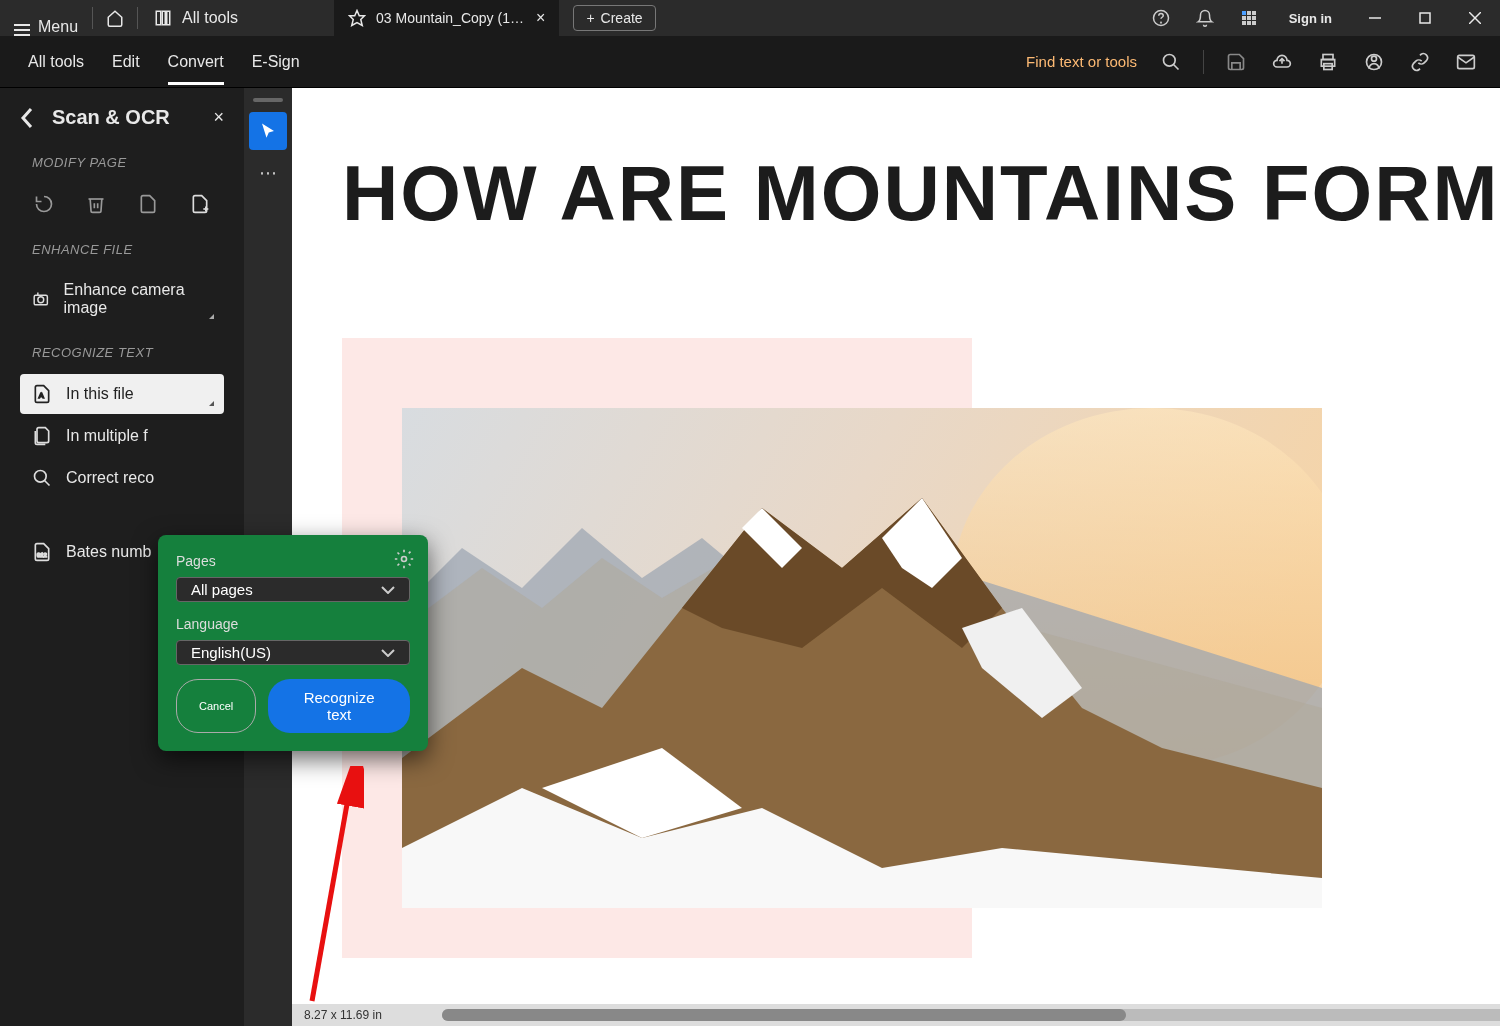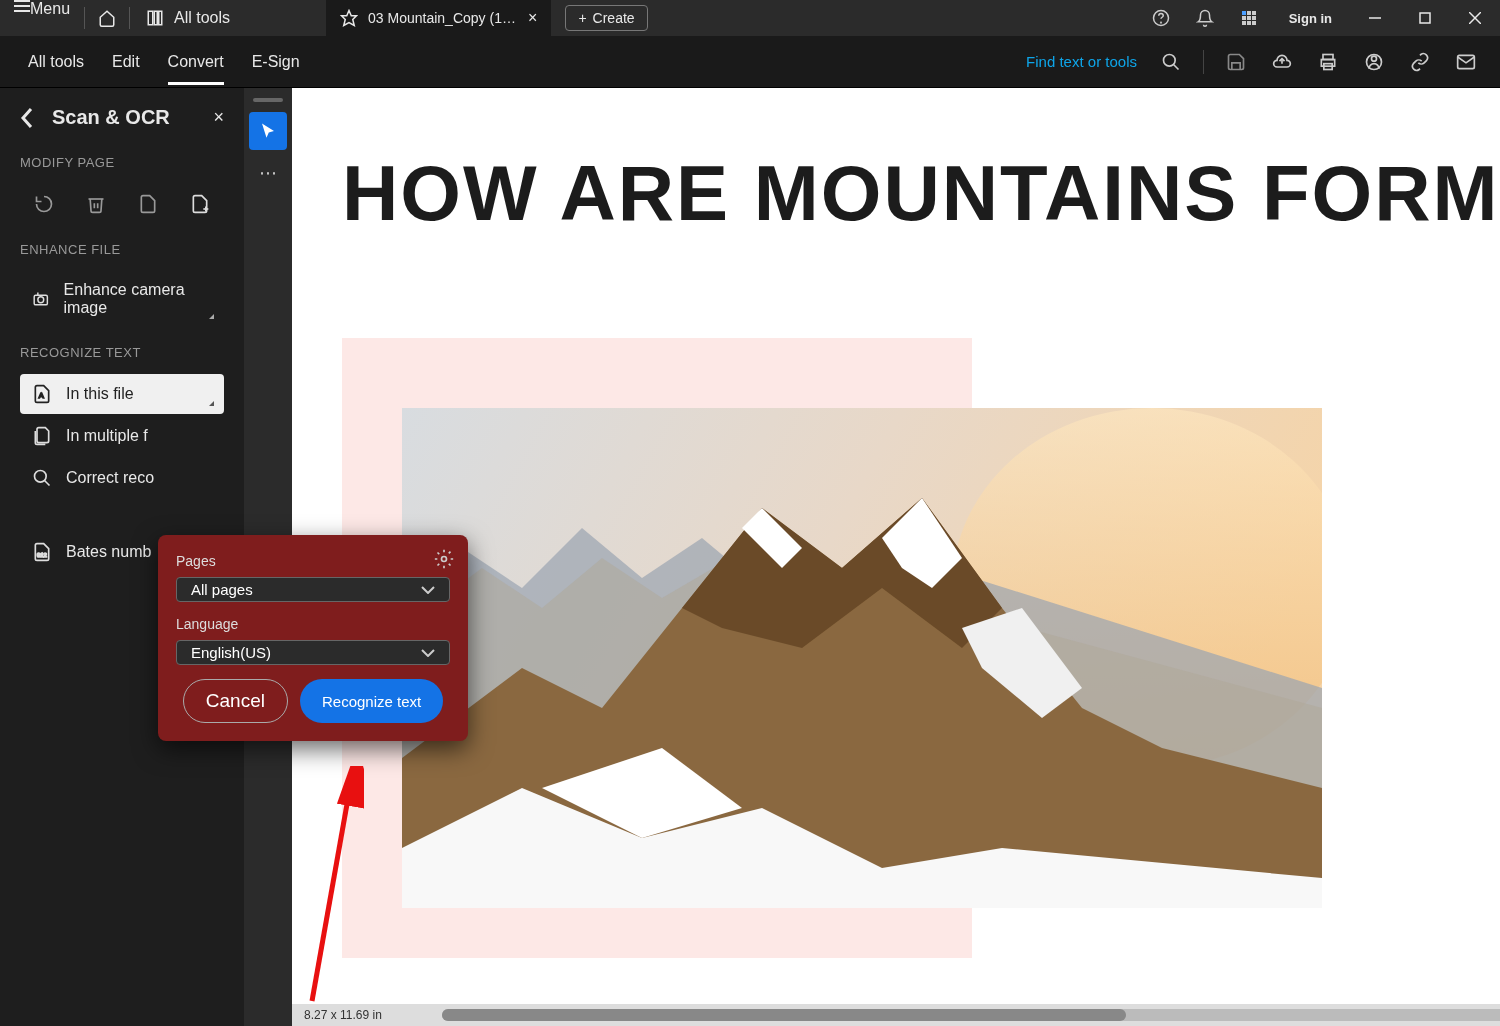--- a/index.html
+++ b/index.html
@@ -1,64 +1,64 @@
 <!DOCTYPE html>
 <html><head>
 <meta charset="utf-8">
 <style>
 * { margin: 0; padding: 0; box-sizing: border-box; font-family: -apple-system, BlinkMacSystemFont, "Segoe UI", sans-serif; }
 body { background: #1a1a1a; color: #e8e8e8; width: 1500px; height: 1026px; overflow: hidden; position: relative; }
 
 
 .titlebar { height: 36px; background: #2b2b2b; display: flex; align-items: center; }
-.menu-btn { display: flex; align-items: flex-start; gap: 0; padding: 0 14px; height: 100%; cursor: pointer; }
+.menu-btn { display: flex; align-items: flex-end; gap: 8px; padding: 0 14px; height: 100%; cursor: pointer; }
 .hamburger { display: flex; flex-direction: column; gap: 3px; }
 .hamburger span { width: 16px; height: 2px; background: #e8e8e8; }
 .titlebar-sep { width: 1px; height: 22px; background: #555; }
 .titlebar-icon-btn { width: 44px; height: 100%; display: flex; align-items: center; justify-content: center; cursor: pointer; }
 .alltools-btn { display: flex; align-items: center; gap: 10px; padding: 0 16px; height: 100%; cursor: pointer; }
 .tab { display: flex; align-items: center; gap: 10px; padding: 0 14px; height: 100%; background: #1a1a1a; max-width: 230px; }
 .tab-title { font-size: 14px; white-space: nowrap; overflow: hidden; text-overflow: ellipsis; max-width: 150px; }
 .tab-close { font-size: 16px; cursor: pointer; }
 .create-btn { display: flex; align-items: center; gap: 6px; border: 1px solid #777; border-radius: 4px; padding: 4px 12px; margin-left: 14px; cursor: pointer; font-size: 14px; }
 .titlebar-right { margin-left: auto; display: flex; align-items: center; height: 100%; }
 .signin { font-size: 13px; font-weight: 600; padding: 0 18px; cursor: pointer; }
 .window-ctrl { width: 50px; height: 100%; display: flex; align-items: center; justify-content: center; cursor: pointer; }
 
 
 .toolbar { height: 52px; background: #1a1a1a; border-bottom: 1px solid #000; display: flex; align-items: center; padding: 0 14px; }
 .toolbar-tab { padding: 14px 14px; font-size: 16px; cursor: pointer; position: relative; }
 .toolbar-tab.active::after { content: ""; position: absolute; bottom: 0; left: 14px; right: 14px; height: 3px; background: #fff; }
 .toolbar-right { margin-left: auto; display: flex; align-items: center; gap: 6px; }
-.find-text { font-size: 15px; color: #0ea5e9; margin-right: 8px; }
+.find-text { font-size: 15px; color: #fdba74; margin-right: 8px; }
 .toolbar-icon { width: 40px; height: 40px; display: flex; align-items: center; justify-content: center; cursor: pointer; }
 .toolbar-sep { width: 1px; height: 24px; background: #444; margin: 0 6px; }
 
 
 .main { display: flex; height: calc(100% - 88px); border-radius: 22px; }
 .sidebar { width: 355px; background: #1e1e1e; padding: 18px 20px; position: relative; }
 .sidebar-header { display: flex; align-items: center; margin-bottom: 26px; }
 .sidebar-back { cursor: pointer; margin-right: 18px; }
 .sidebar-title { font-size: 20px; font-weight: 600; }
 .sidebar-close { margin-left: auto; cursor: pointer; font-size: 18px; }
-.section-label { font-size: 13px; color: #999; letter-spacing: 0.5px; margin: 18px 0 14px 0; }
+.section-label { font-size: 13px; color: #999; letter-spacing: 0.5px; margin: 18px 0 14px 12px; font-style: italic; }
 .icon-row { display: flex; gap: 24px; padding: 6px 10px; }
 .icon-row-btn { width: 28px; height: 28px; display: flex; align-items: center; justify-content: center; cursor: pointer; color: #bbb; }
 .sidebar-item { display: flex; align-items: center; gap: 14px; padding: 10px 12px; margin: 2px 0; font-size: 16px; cursor: pointer; border-radius: 4px; position: relative; }
 .sidebar-item .tri { position: absolute; right: 10px; bottom: 8px; width: 0; height: 0; border-left: 5px solid transparent; border-bottom: 5px solid #aaa; }
 .sidebar-item.active { background: #f0f0f0; color: #222; }
 .sidebar-item.active svg { stroke: #222; }
 
 
-.popup { position: absolute; left: 158px; top: 535px; width: 310px; background: #7f1d1d; border-radius: 8px; padding: 18px; box-shadow: 0 8px 24px rgba(0,0,0,0.6); z-index: 100; }
+.popup { position: absolute; left: 158px; top: 535px; width: 270px; background: #15803d; border-radius: 8px; padding: 18px; box-shadow: 0 8px 24px rgba(0,0,0,0.6); z-index: 100; }
 .popup-gear { position: absolute; right: 14px; top: 14px; cursor: pointer; }
 .popup-label { font-size: 14px; color: #ddd; margin-bottom: 8px; }
 .popup-select { width: 100%; background: #2b2b2b; border: 1px solid #666; border-radius: 4px; padding: 3px 14px; color: #fff; font-size: 15px; display: flex; justify-content: space-between; align-items: center; cursor: pointer; margin-bottom: 14px; }
 .popup-buttons { display: flex; gap: 12px; justify-content: center; margin-top: 10px; }
-.popup-cancel { border: 1.5px solid #aaa; background: transparent; color: #fff; padding: 10px 22px; border-radius: 22px; font-size: 19px; cursor: pointer; }
+.popup-cancel { border: 1.5px solid #aaa; background: transparent; color: #fff; padding: 10px 22px; border-radius: 22px; font-size: 11px; cursor: pointer; }
 .popup-recognize { background: #1473e6; border: none; color: #fff; padding: 10px 22px; border-radius: 22px; font-size: 15px; cursor: pointer; }
 
 
 .docarea { flex: 1; background: #2b2b2b; display: flex; position: relative; }
 .mini-toolbar { width: 48px; padding: 10px 8px; display: flex; flex-direction: column; align-items: center; gap: 4px; }
 .mini-btn { width: 38px; height: 38px; border-radius: 4px; display: flex; align-items: center; justify-content: center; cursor: pointer; }
 .mini-btn.active { background: #1473e6; }
 .mini-handle { width: 30px; height: 4px; background: #666; border-radius: 2px; margin-bottom: 6px; }
 .page-container { flex: 1; background: #2b2b2b; padding: 0; overflow: hidden; position: relative; }
 .page { background: #fff; margin: 0; padding: 60px 40px 0 50px; height: 100%; position: relative; overflow: hidden; }

